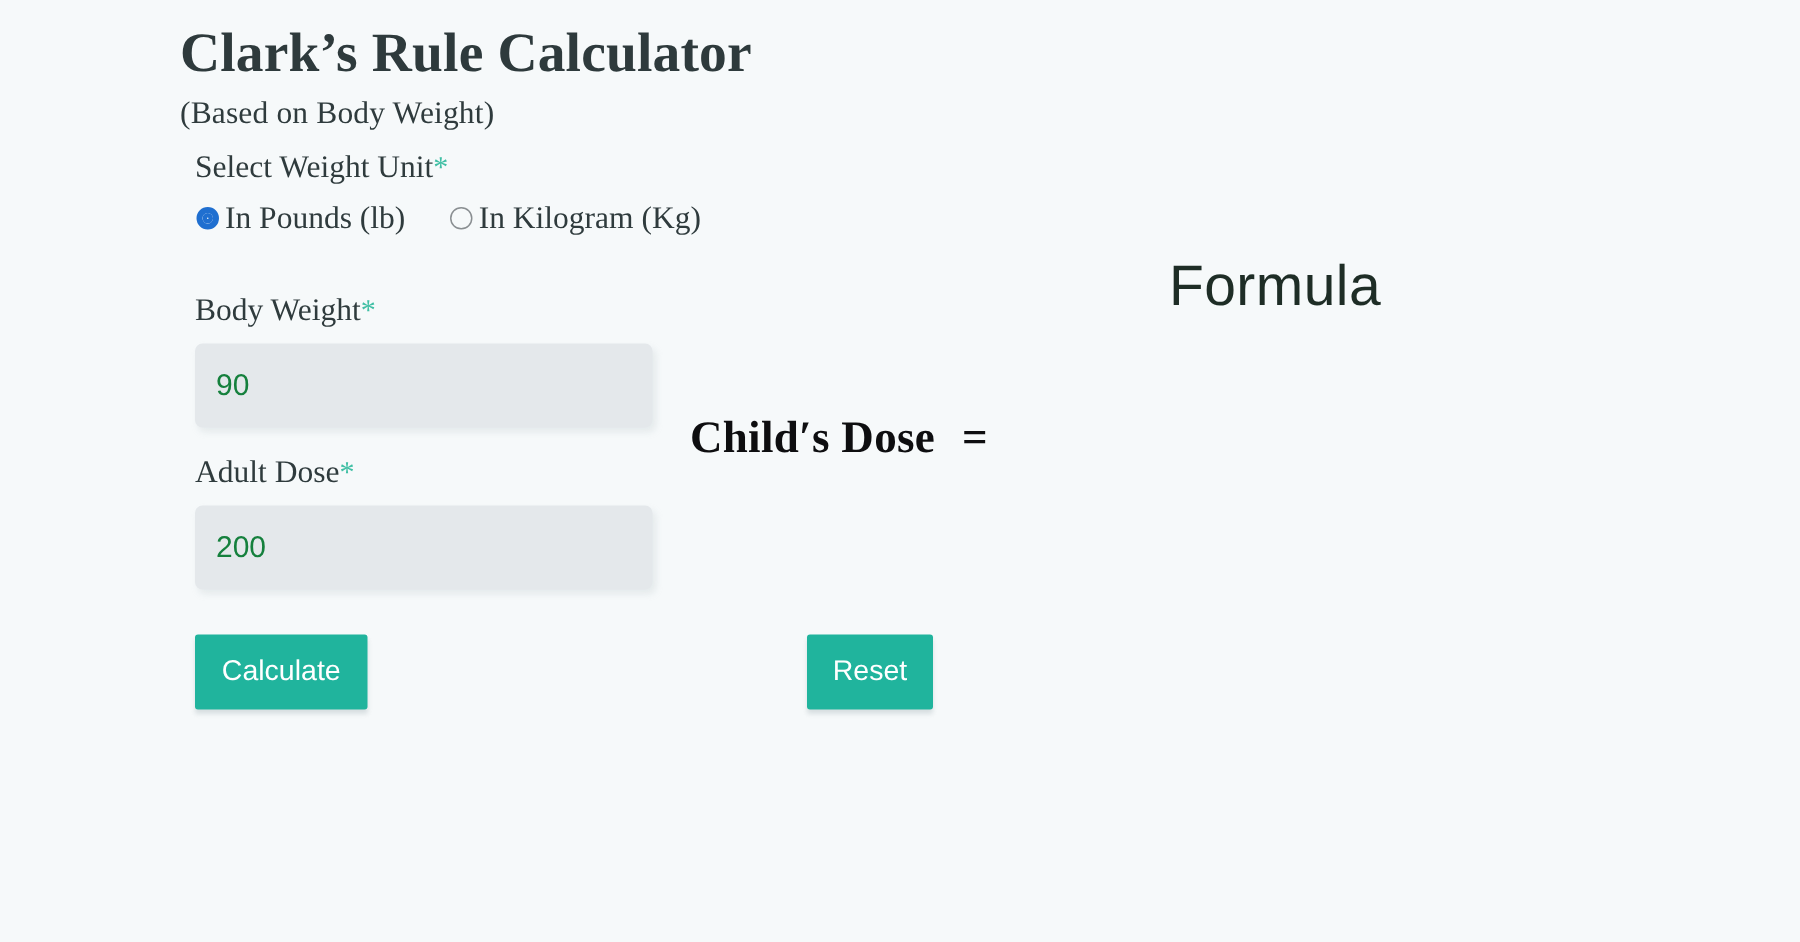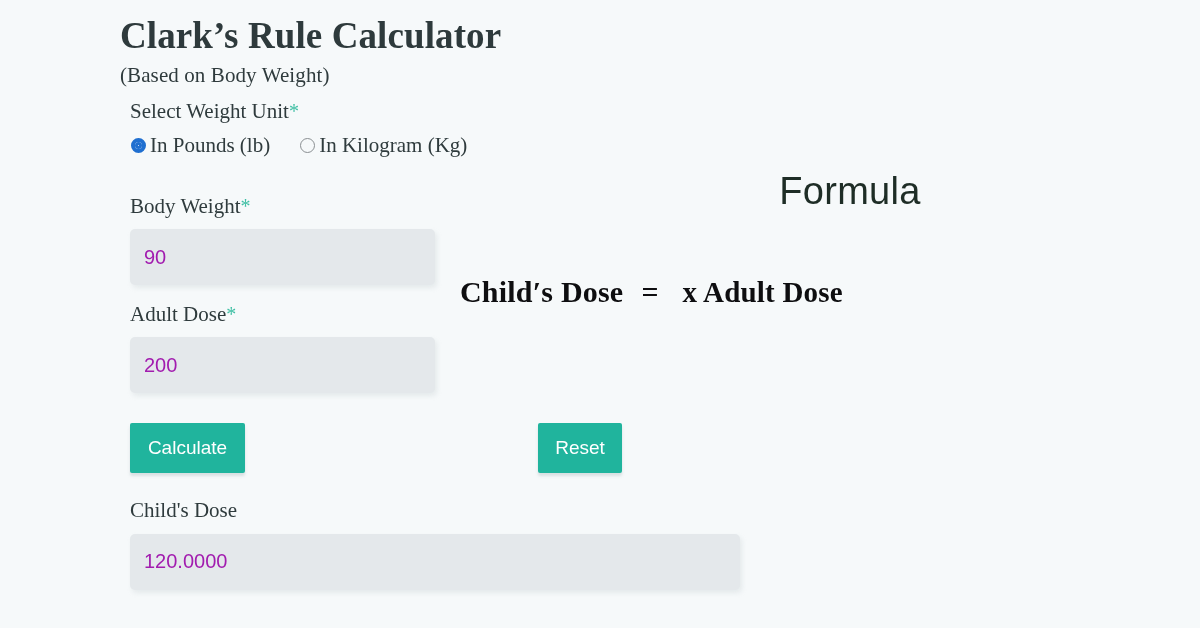--- a/index.html
+++ b/index.html
@@ -111,21 +111,21 @@
     border: none;
     border-radius: 5px;
     height: 56px;
     box-sizing: border-box;
     display: flex;
     align-items: center;
     padding-left: 14px;
     box-shadow: 2px 3px 5px rgba(170,180,188,0.22);
     font-family: "Liberation Sans", sans-serif;
     font-size: 20px;
-    color: #a21caf;
+    color: #15803d;
   }
   .input-narrow { width: 305px; }
   .input-wide { width: 610px; }
 
   
   .btn-row {
     position: relative;
     height: 52px;
   }
   .btn {
@@ -249,32 +249,25 @@
         </div>
     </div>
 
     <div class="field-block" style="margin-top:30px;">
       <div class="btn-row">
         <div class="btn btn-calculate">Calculate</div>
         <div class="btn btn-reset">Reset</div>
       </div>
     </div>
 
-    <div class="field-block" style="margin-top:23px;">
-      <div class="field-label">Child's Dose</div>
-      <div class="input-box input-wide" style="margin-top:10px;">
-          <span>120.0000</span>
-        </div>
-    </div>
 
   </div>
 
   <div class="formula-panel">
     <div class="formula-heading">Formula</div>
 
     <div class="formula-eq">
       <span class="eq-lhs">Child′s Dose</span>
       <span class="eq-sign">=</span>
-      <span class="eq-rhs">x Adult Dose</span>
     </div>
   </div>
 
 </div>
 
 </body></html>

